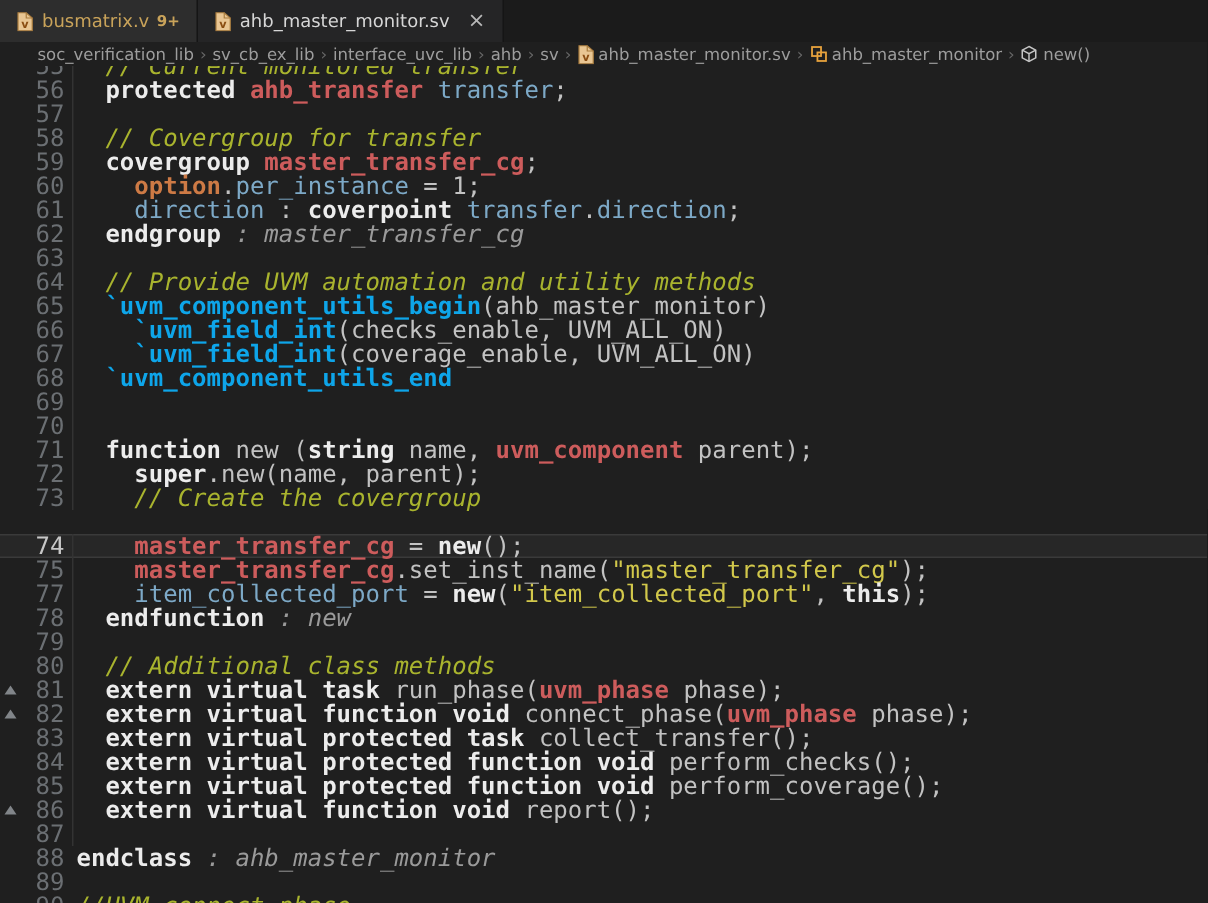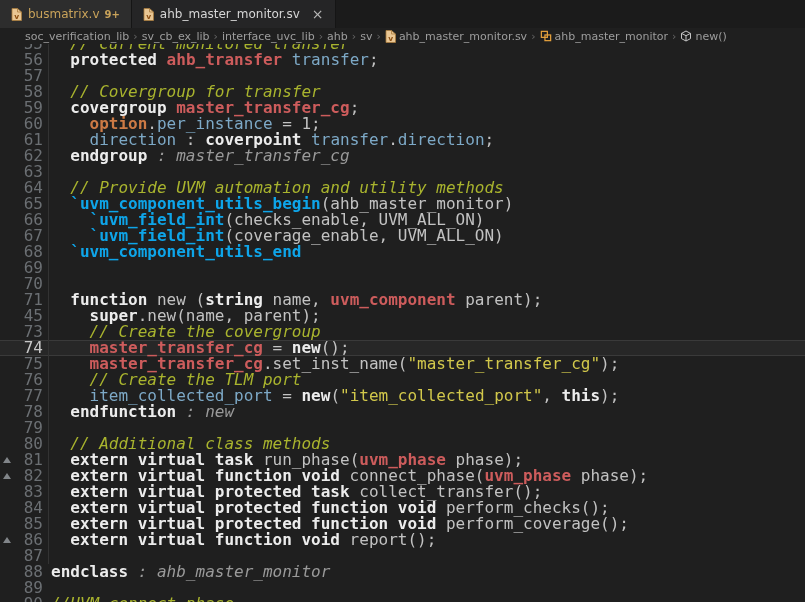--- a/index.html
+++ b/index.html
@@ -37,20 +37,21 @@
   .editor{
     position:relative; height:558px; overflow:hidden; background:#1f1f1f;
     font-family:"DejaVu Sans Mono", "Liberation Mono", monospace;
     font-size:16px; line-height:16px;
   }
   .lines{ position:absolute; top:-8px; left:0; right:0; }
   .row{ display:flex; height:16px; }
   .row.current{
     background:#272727;
     box-shadow: inset 0 1px 0 #3a3a3a, inset 0 -1px 0 #3a3a3a;
+    margin-top: 16px;
   }
   .glyph{ width:17px; flex:none; position:relative; }
   .marker{
     position:absolute; left:3px; top:5px; width:0; height:0;
     border-left:4px solid transparent; border-right:4px solid transparent;
     border-bottom:6px solid #93989c; opacity:.85;
   }
   .num{ width:26px; flex:none; text-align:right; color:#6b6f73; }
   .row.current .num{ color:#c6c6c6; }
   .code{ position:relative; padding-left:8px; white-space:pre; flex:1; }
@@ -231,42 +232,37 @@
           <div class="num">70</div>
           <div class="code"><span class="guide"></span></div>
         </div>
         <div class="row">
           <div class="glyph"></div>
           <div class="num">71</div>
           <div class="code"><span class="guide"></span><span class="tk-pl">  </span><span class="tk-kw">function</span><span class="tk-pl"> new (</span><span class="tk-kw">string</span><span class="tk-pl"> name, </span><span class="tk-ty">uvm_component</span><span class="tk-pl"> parent);</span></div>
         </div>
         <div class="row">
           <div class="glyph"></div>
-          <div class="num">45</div>
+          <div class="num">72</div>
           <div class="code"><span class="guide"></span><span class="tk-pl">    </span><span class="tk-kw">super</span><span class="tk-pl">.new(name, parent);</span></div>
         </div>
         <div class="row">
           <div class="glyph"></div>
           <div class="num">73</div>
           <div class="code"><span class="guide"></span><span class="tk-cm">    // Create the covergroup</span></div>
         </div>
         <div class="row current">
           <div class="glyph"></div>
           <div class="num">74</div>
           <div class="code"><span class="guide"></span><span class="tk-pl">    </span><span class="tk-ty">master_transfer_cg</span><span class="tk-pl"> = </span><span class="tk-kw">new</span><span class="tk-pl">();</span></div>
         </div>
         <div class="row">
           <div class="glyph"></div>
           <div class="num">75</div>
           <div class="code"><span class="guide"></span><span class="tk-pl">    </span><span class="tk-ty">master_transfer_cg</span><span class="tk-pl">.set_inst_name(</span><span class="tk-st">"master_transfer_cg"</span><span class="tk-pl">);</span></div>
-        </div>
-        <div class="row">
-          <div class="glyph"></div>
-          <div class="num">76</div>
-          <div class="code"><span class="guide"></span><span class="tk-cm">    // Create the TLM port</span></div>
         </div>
         <div class="row">
           <div class="glyph"></div>
           <div class="num">77</div>
           <div class="code"><span class="guide"></span><span class="tk-pl">    </span><span class="tk-id">item_collected_port</span><span class="tk-pl"> = </span><span class="tk-kw">new</span><span class="tk-pl">(</span><span class="tk-st">"item_collected_port"</span><span class="tk-pl">, </span><span class="tk-kw">this</span><span class="tk-pl">);</span></div>
         </div>
         <div class="row">
           <div class="glyph"></div>
           <div class="num">78</div>
           <div class="code"><span class="guide"></span><span class="tk-pl">  </span><span class="tk-kw">endfunction</span><span class="tk-itg"> : new</span></div>

